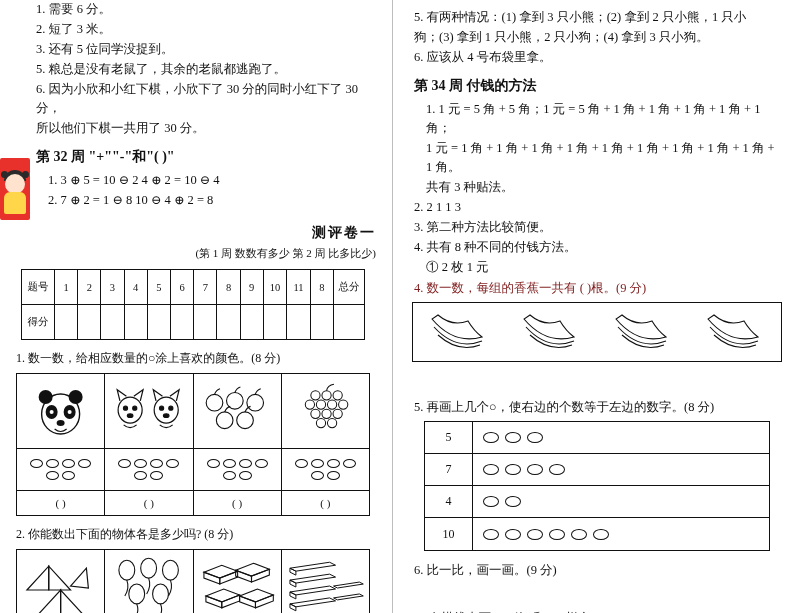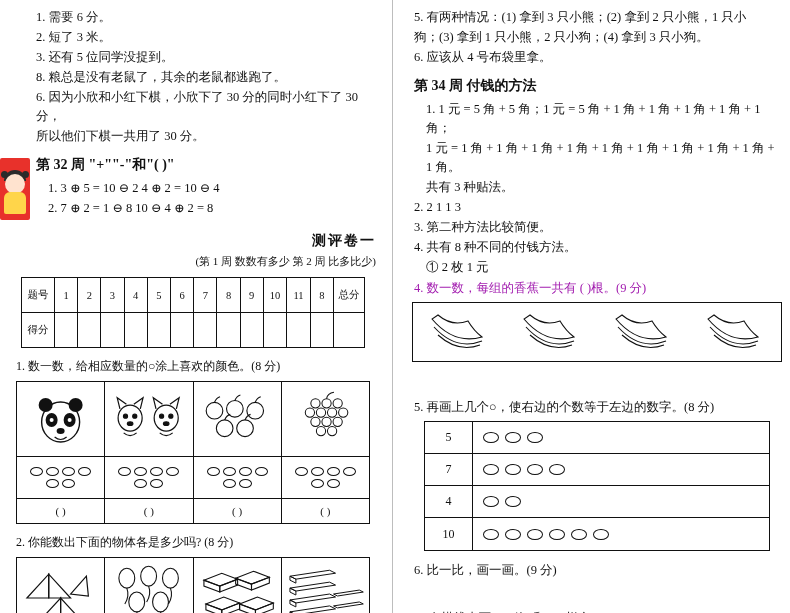--- a/index.html
+++ b/index.html
@@ -71,37 +71,37 @@
   .banbox { border:1px solid #111; margin: 4px 8px 10px 8px; height: 60px; display:flex; align-items:center; justify-content:space-around; }
   .numbox { border:1px solid #111; margin: 4px 20px 10px 20px; }
   .numrow { display:flex; height: 32px; border-bottom:1px solid #111; align-items:center; }
   .numrow:last-child { border-bottom:none; }
   .numrow .n { width: 48px; border-right:1px solid #111; height:100%; display:flex; align-items:center; justify-content:center; font-size:12px; }
   .numrow .e { flex:1; display:flex; align-items:center; padding-left:10px; gap:6px; }
   .oval { width:16px; height:11px; border:1px solid #111; border-radius:50%; }
 
   .shaperow { display:flex; gap:14px; margin: 6px 0 6px 18px; align-items:flex-end; }
 
-  .faint { color:#a21caf; }
+  .faint { color:#7f1d1d; }
   svg { display:block; }
 </style>
 </head>
 <body>
 
 <div class="page">
 
   <div class="divider"></div>
 
   <div class="col col-left">
 
-    <div style="padding: 8px 14px 0 36px;">
+    <div style="padding: 0 14px 0 36px;">
       <div class="line">1. 需要 6 分。</div>
       <div class="line">2. 短了 3 米。</div>
       <div class="line">3. 还有 5 位同学没捉到。</div>
-      <div class="line">8. 粮总是没有老鼠了，其余的老鼠都逃跑了。</div>
+      <div class="line">5. 粮总是没有老鼠了，其余的老鼠都逃跑了。</div>
       <div class="line">6. 因为小欣和小红下棋，小欣下了 30 分的同时小红下了 30 分，</div>
       <div class="line">所以他们下棋一共用了 30 分。</div>
 
       <h2 class="sec">第 32 周  "+""-"和"(  )"</h2>
       <div class="line lm">1. 3 ⊕ 5 = 10 ⊖ 2      4 ⊕ 2 = 10 ⊖ 4</div>
       <div class="line lm">2. 7 ⊕ 2 = 1 ⊖ 8        10 ⊖ 4 ⊕ 2 = 8</div>
     </div>
 
     <div class="stamp">
       <div class="bun"></div>

